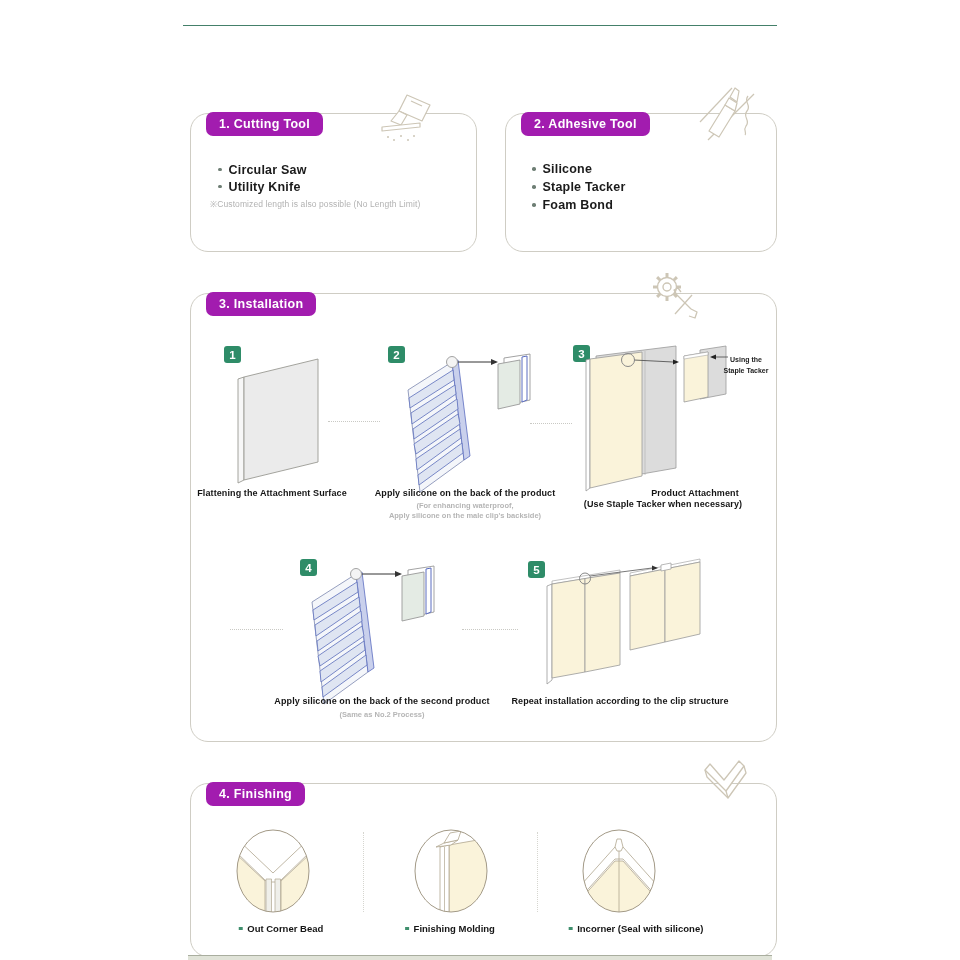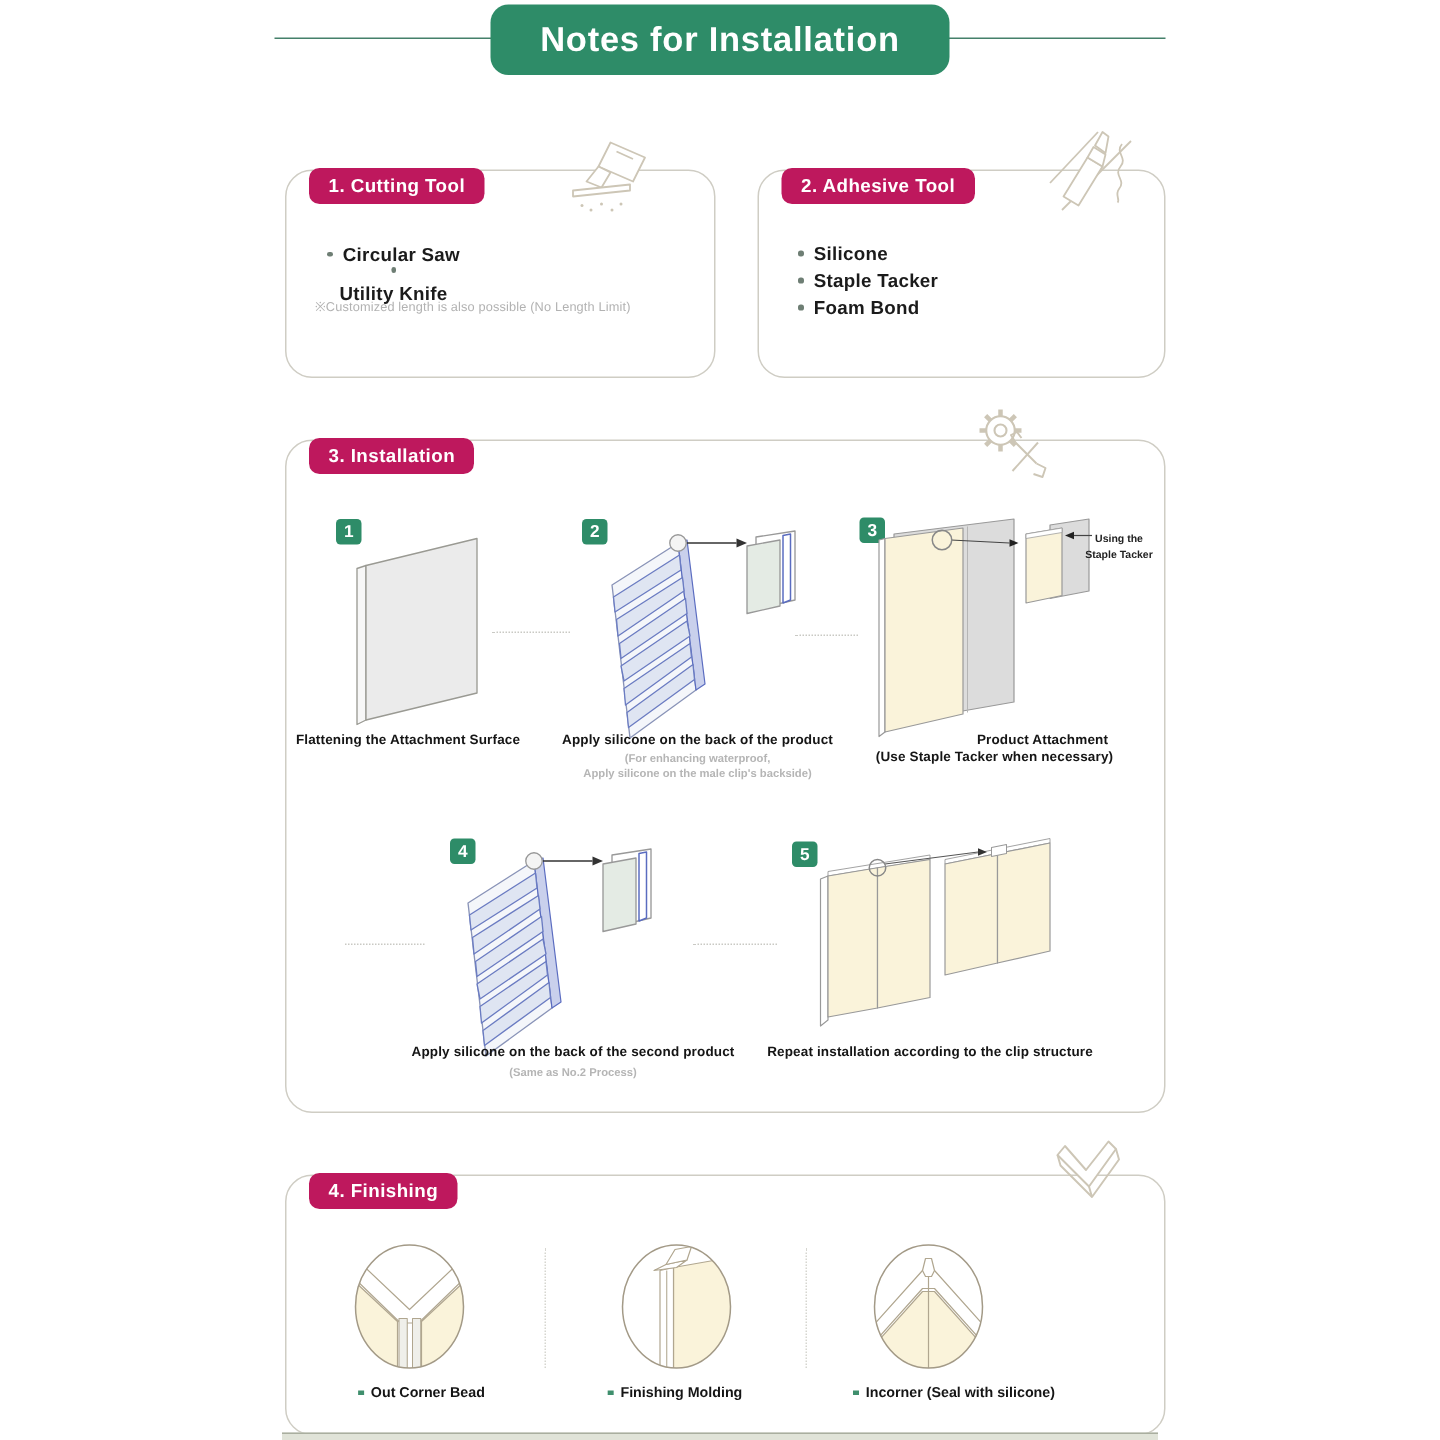--- a/index.html
+++ b/index.html
@@ -4,21 +4,21 @@
 <style>
   html,body{margin:0;padding:0;background:#fff;}
   #page{position:relative;width:960px;height:960px;background:#fff;overflow:hidden;
         font-family:"Liberation Sans",sans-serif;}
   .abs{position:absolute;}
   .box{position:absolute;border:1px solid #cfcdc4;border-radius:18px;background:#fff;}
   .banner{position:absolute;left:327px;top:3px;width:306px;height:47px;background:#2e8c68;
           border-radius:12px;color:#fff;font-weight:bold;font-size:23px;letter-spacing:.5px;
           display:flex;align-items:center;justify-content:center;z-index:2;}
   .hline{position:absolute;left:183px;top:25px;width:594px;border-top:1.5px solid #44806a;z-index:1;}
-  .seclabel{position:absolute;background:#be185d;color:#fff;font-weight:bold;font-size:12.5px;
+  .seclabel{position:absolute;background:#a21caf;color:#fff;font-weight:bold;font-size:12.5px;
             letter-spacing:.3px;height:24px;line-height:24px;padding:0 13px;border-radius:7px;z-index:3;}
   .item{display:flex;align-items:center;gap:7px;}
   .dot{width:3.5px;height:3.5px;border-radius:50%;background:#6e7e74;flex:0 0 auto;}
   .gdot{width:3.5px;height:3.5px;background:#3f8f6d;flex:0 0 auto;}
   .item-label{font-weight:bold;font-size:12.5px;color:#1b1b1b;letter-spacing:.2px;white-space:nowrap;}
   .note{position:absolute;font-size:8.5px;color:#b2b2b2;letter-spacing:.1px;white-space:nowrap;}
   .stepnum{position:absolute;width:17px;height:17px;background:#2e8c68;color:#fff;font-weight:bold;
            font-size:11.5px;display:flex;align-items:center;justify-content:center;border-radius:3px;}
   .cap{position:absolute;transform:translateX(-50%);font-weight:bold;font-size:9px;color:#151515;
        white-space:nowrap;letter-spacing:.1px;}
@@ -33,21 +33,20 @@
   .bottomstrip{position:absolute;left:188px;top:955px;width:584px;height:5px;background:#e0e3d8;
                border-top:1px solid #a9ae9f;}
   svg{display:block;}
 </style>
 </head>
 <body>
 
 <div id="page">
 
   <div class="hline"></div>
-  <div class="banner">Notes for Installation</div>
 
   <div class="box" style="left:190px;top:113px;width:285px;height:137px;"></div>
   <div class="seclabel" style="left:206px;top:112px;">1. Cutting Tool</div>
   <svg class="abs" style="left:376px;top:92px;" width="60" height="52" viewBox="0 0 60 52">
     <g stroke="#cdc6b6" stroke-width="1.2" fill="#fff" stroke-linejoin="round">
       <polygon points="31,3 54,13 46,29 23,19"></polygon>
       <line x1="35" y1="9" x2="46" y2="14"></line>
       <polygon points="23,19 31,23 25,33 15,29"></polygon>
       <polygon points="6,35 44,31 44,35 6,39"></polygon>
     </g>
@@ -57,21 +56,21 @@
         <circle cx="25" cy="44" r="1"></circle>
       <circle cx="32" cy="48" r="1"></circle>
         <circle cx="38" cy="44" r="1"></circle>
     </g>
   </svg>
   <div class="abs" style="left:218px;top:161px;">
     <div class="item" style="height:17px;">
       <span class="dot"></span>
       <span class="item-label">Circular Saw</span>
     </div>
-    <div class="item" style="height:17px;flex-direction:column;">
+    <div class="item" style="height:17px;">
       <span class="dot"></span>
       <span class="item-label">Utility Knife</span>
     </div>
   </div>
   <div class="note" style="left:210px;top:198px;">※Customized length is also possible (No Length Limit)</div>
 
   <div class="box" style="left:505px;top:113px;width:270px;height:137px;"></div>
   <div class="seclabel" style="left:521px;top:112px;">2. Adhesive Tool</div>
   <svg class="abs" style="left:696px;top:86px;" width="64" height="58" viewBox="0 0 64 58">
     <g stroke="#cdc6b6" stroke-width="1.2" fill="none" stroke-linejoin="round">

